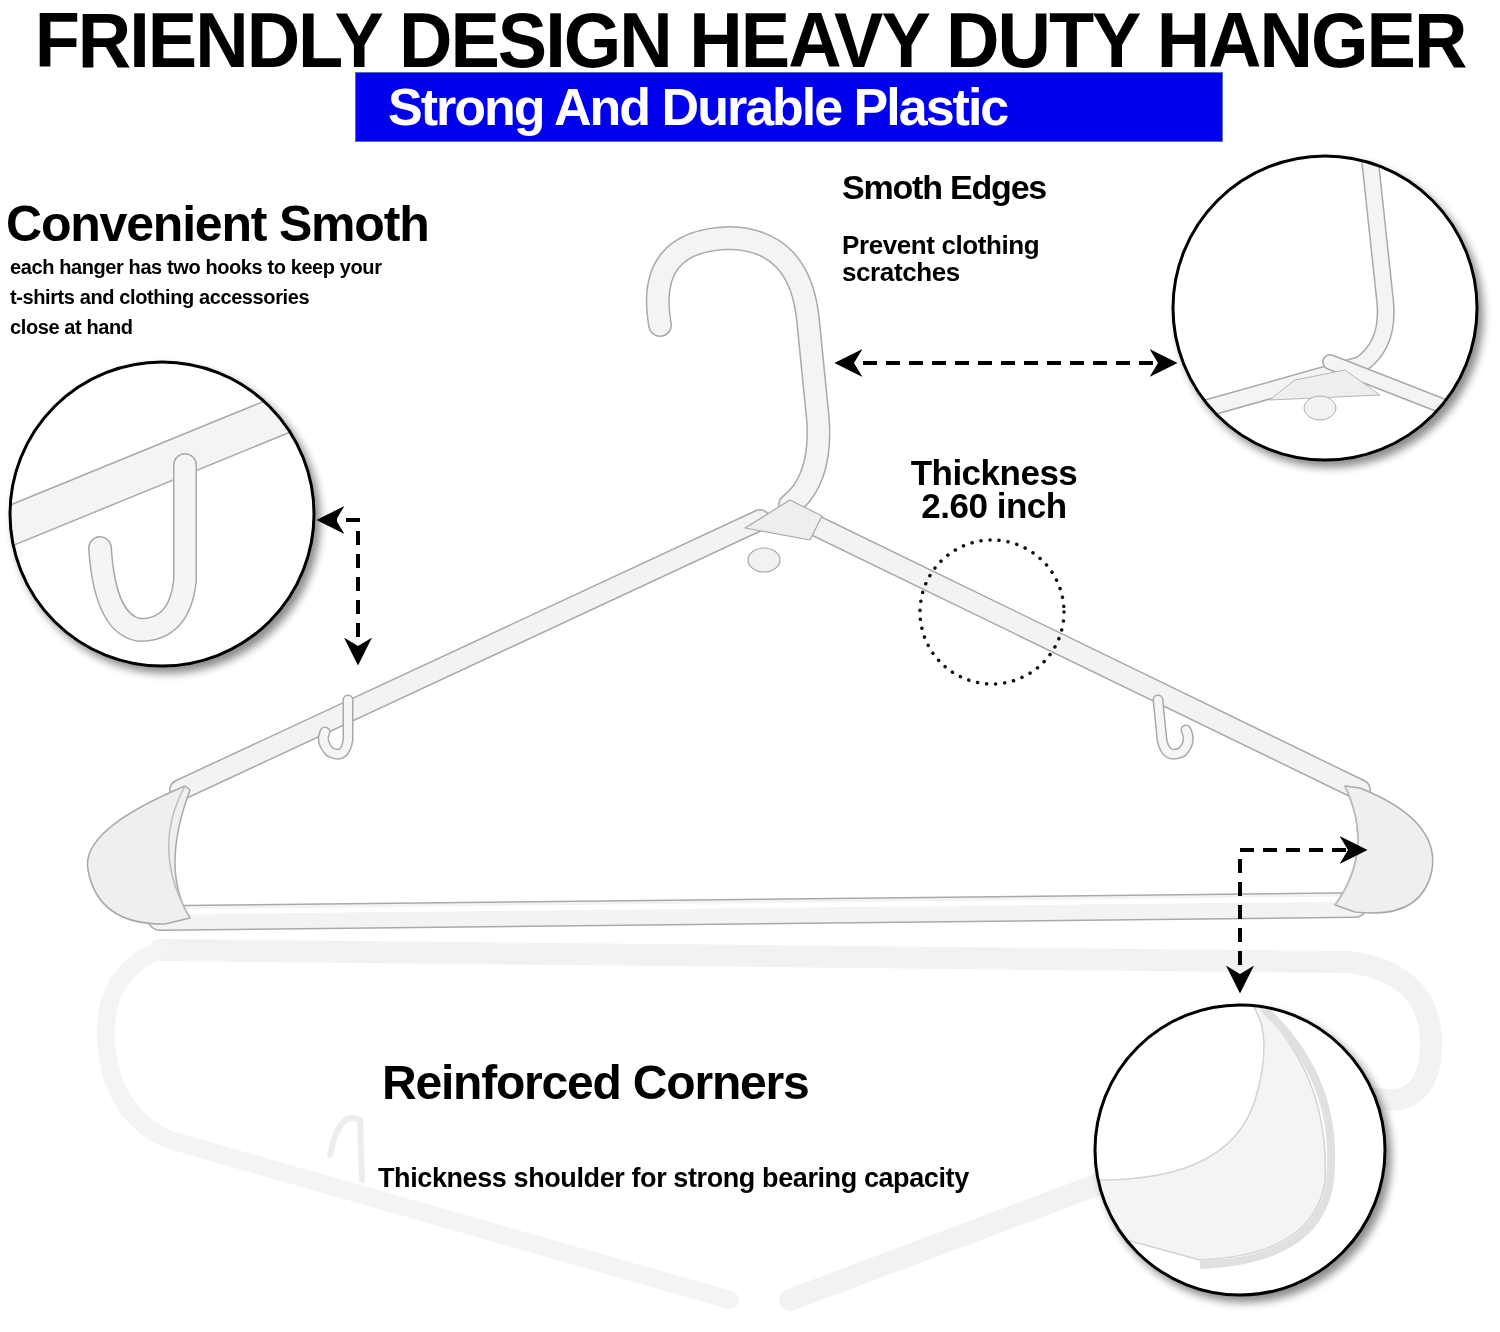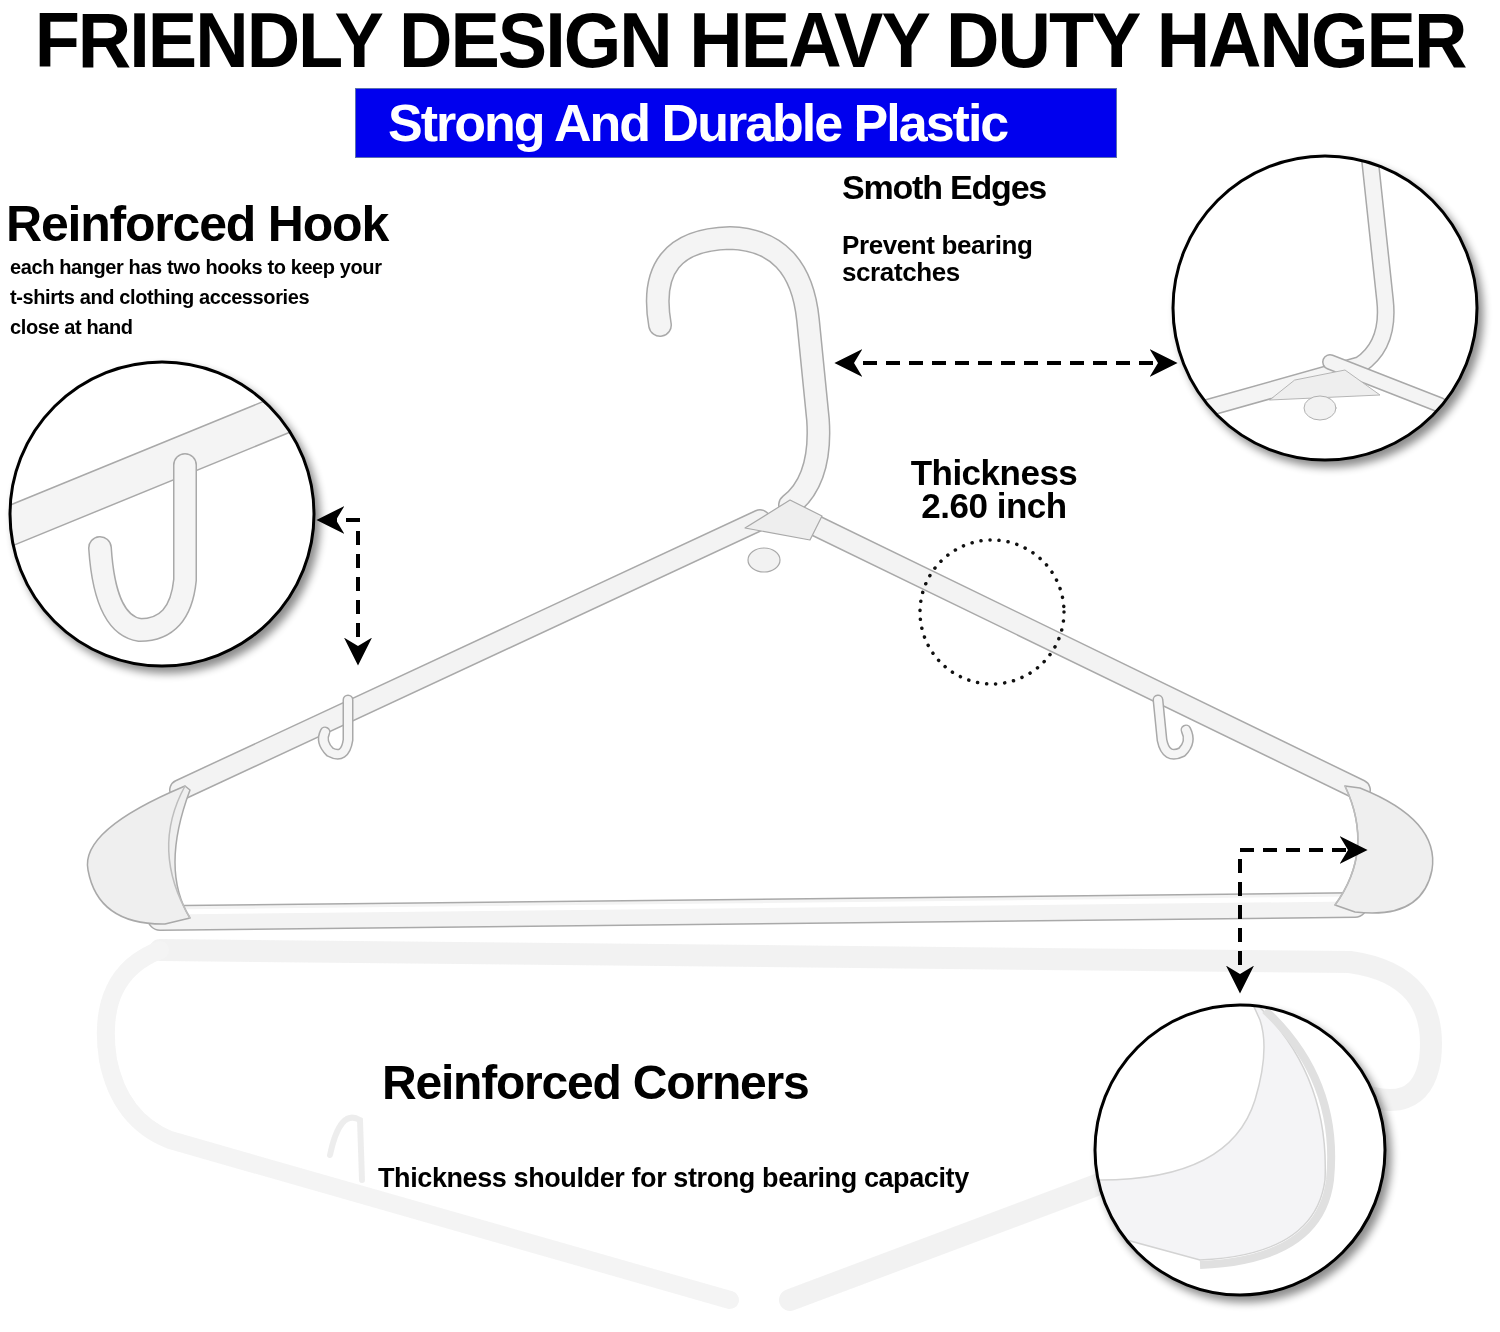--- a/index.html
+++ b/index.html
@@ -8,21 +8,21 @@
 
   .abs { position: absolute; }
 
   .main-title {
     left: 0; top: 2px; width: 1500px; text-align: center;
     font-size: 74px; font-weight: 700; letter-spacing: -2px;
     transform: scaleY(1.05); transform-origin: top;
     white-space: nowrap; line-height: 74px;
   }
   .banner {
-    left: 355px; top: 88px; width: 762px; height: 70px;
+    left: 355px; top: 72px; width: 868px; height: 70px;
     background: #0000ee; border: 1px solid #5b6fb0;
   }
   .banner-text {
     position: absolute; left: 32px; top: 4px;
     color: #fff; font-size: 52px; font-weight: 700; letter-spacing: -2px;
     line-height: 60px; white-space: nowrap;
   }
 
   .feature-title { font-weight: 700; white-space: nowrap; letter-spacing: -1.2px; }
   .feature-desc  { font-weight: 700; white-space: nowrap; letter-spacing: -0.4px; }
@@ -150,26 +150,26 @@
     <path d="M1240,988 L1240,850 L1362,850" marker-start="url(#arrowhead)" marker-end="url(#arrowhead)"></path>
   </g>
 </svg>
 
 <div class="abs main-title">FRIENDLY DESIGN HEAVY DUTY HANGER</div>
 
 <div class="abs banner">
   <span class="banner-text">Strong And Durable Plastic</span>
 </div>
 
-<div class="abs feature-title hook-title">Reinforced Hook</div>
+<div class="abs feature-title hook-title">Convenient Smoth</div>
 <div class="abs feature-desc hook-desc">each hanger has two hooks to keep your
 t-shirts and clothing accessories
 close at hand</div>
 
 <div class="abs feature-title smooth-title">Smoth Edges</div>
-<div class="abs feature-desc smooth-desc">Prevent bearing
+<div class="abs feature-desc smooth-desc">Prevent clothing
 scratches</div>
 
 <div class="abs thick-label">Thickness
 2.60 inch</div>
 
 <div class="abs feature-title corner-title">Reinforced Corners</div>
 <div class="abs feature-desc corner-desc">Thickness shoulder for strong bearing capacity</div>
 
 </body></html>

